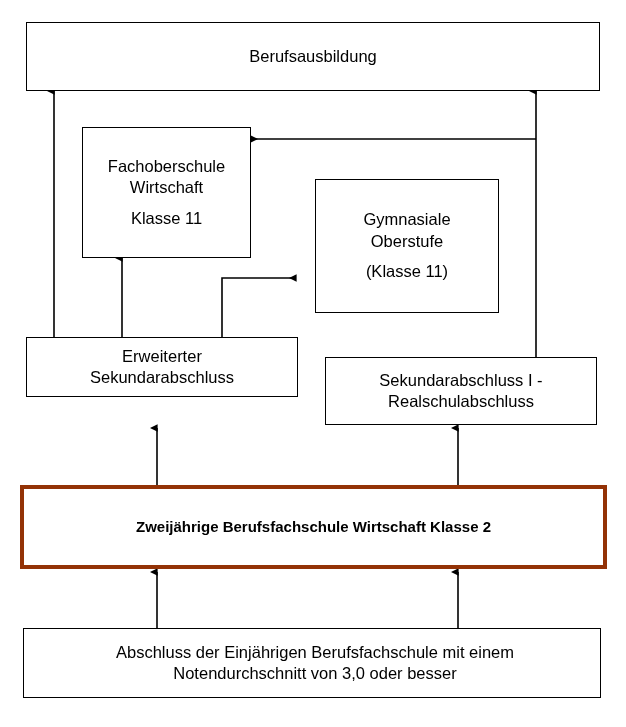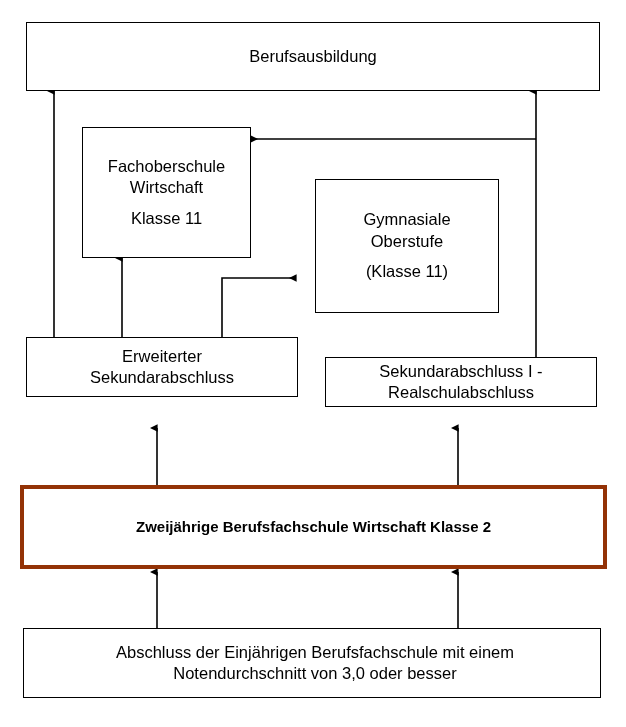--- a/index.html
+++ b/index.html
@@ -34,21 +34,21 @@
     z-index: 3;
     padding: 2px 6px;
   }
   .node .ln { display: block; white-space: nowrap; }
   .node .gap { height: 9px; }
 
   #node-berufsausbildung { left: 26px;  top: 22px;  width: 574px; height: 69px; }
   #node-fachoberschule   { left: 82px;  top: 127px; width: 169px; height: 131px; }
   #node-gymnasiale       { left: 315px; top: 179px; width: 184px; height: 134px; }
   #node-erweiterter      { left: 26px;  top: 337px; width: 272px; height: 60px; }
-  #node-sekundar1        { left: 325px; top: 357px; width: 272px; height: 50px; }
+  #node-sekundar1        { left: 325px; top: 357px; width: 272px; height: 68px; }
   #node-zweijaehrige {
     left: 20px; top: 485px; width: 587px; height: 84px;
     border: 4px solid #933206;
     font-weight: bold;
     font-size: 15px;
   }
   #node-abschluss        { left: 23px;  top: 628px; width: 578px; height: 70px; padding-left: 12px; }
 
   svg.wires {
     position: absolute;

